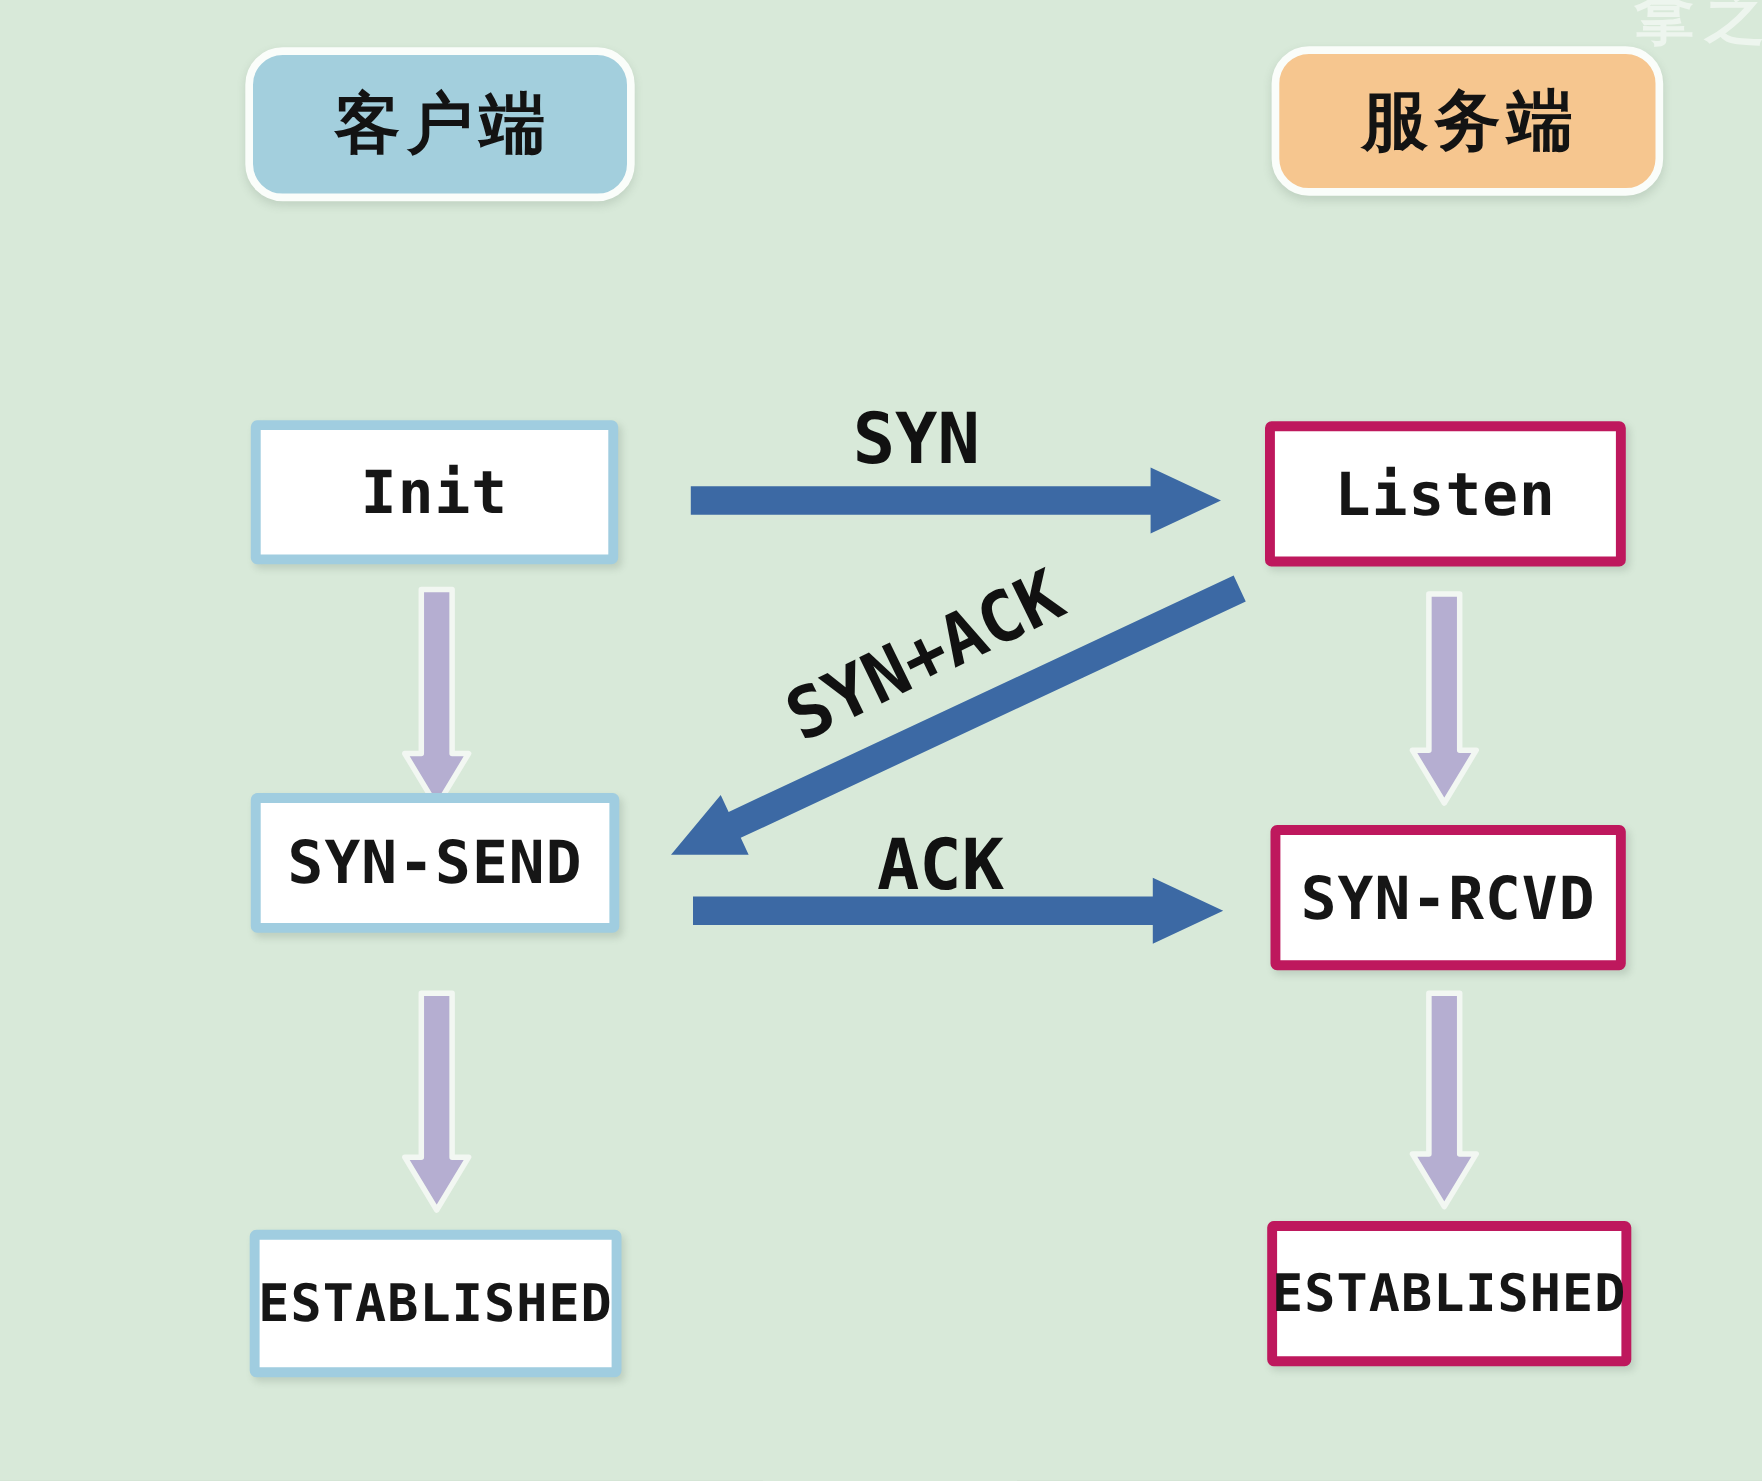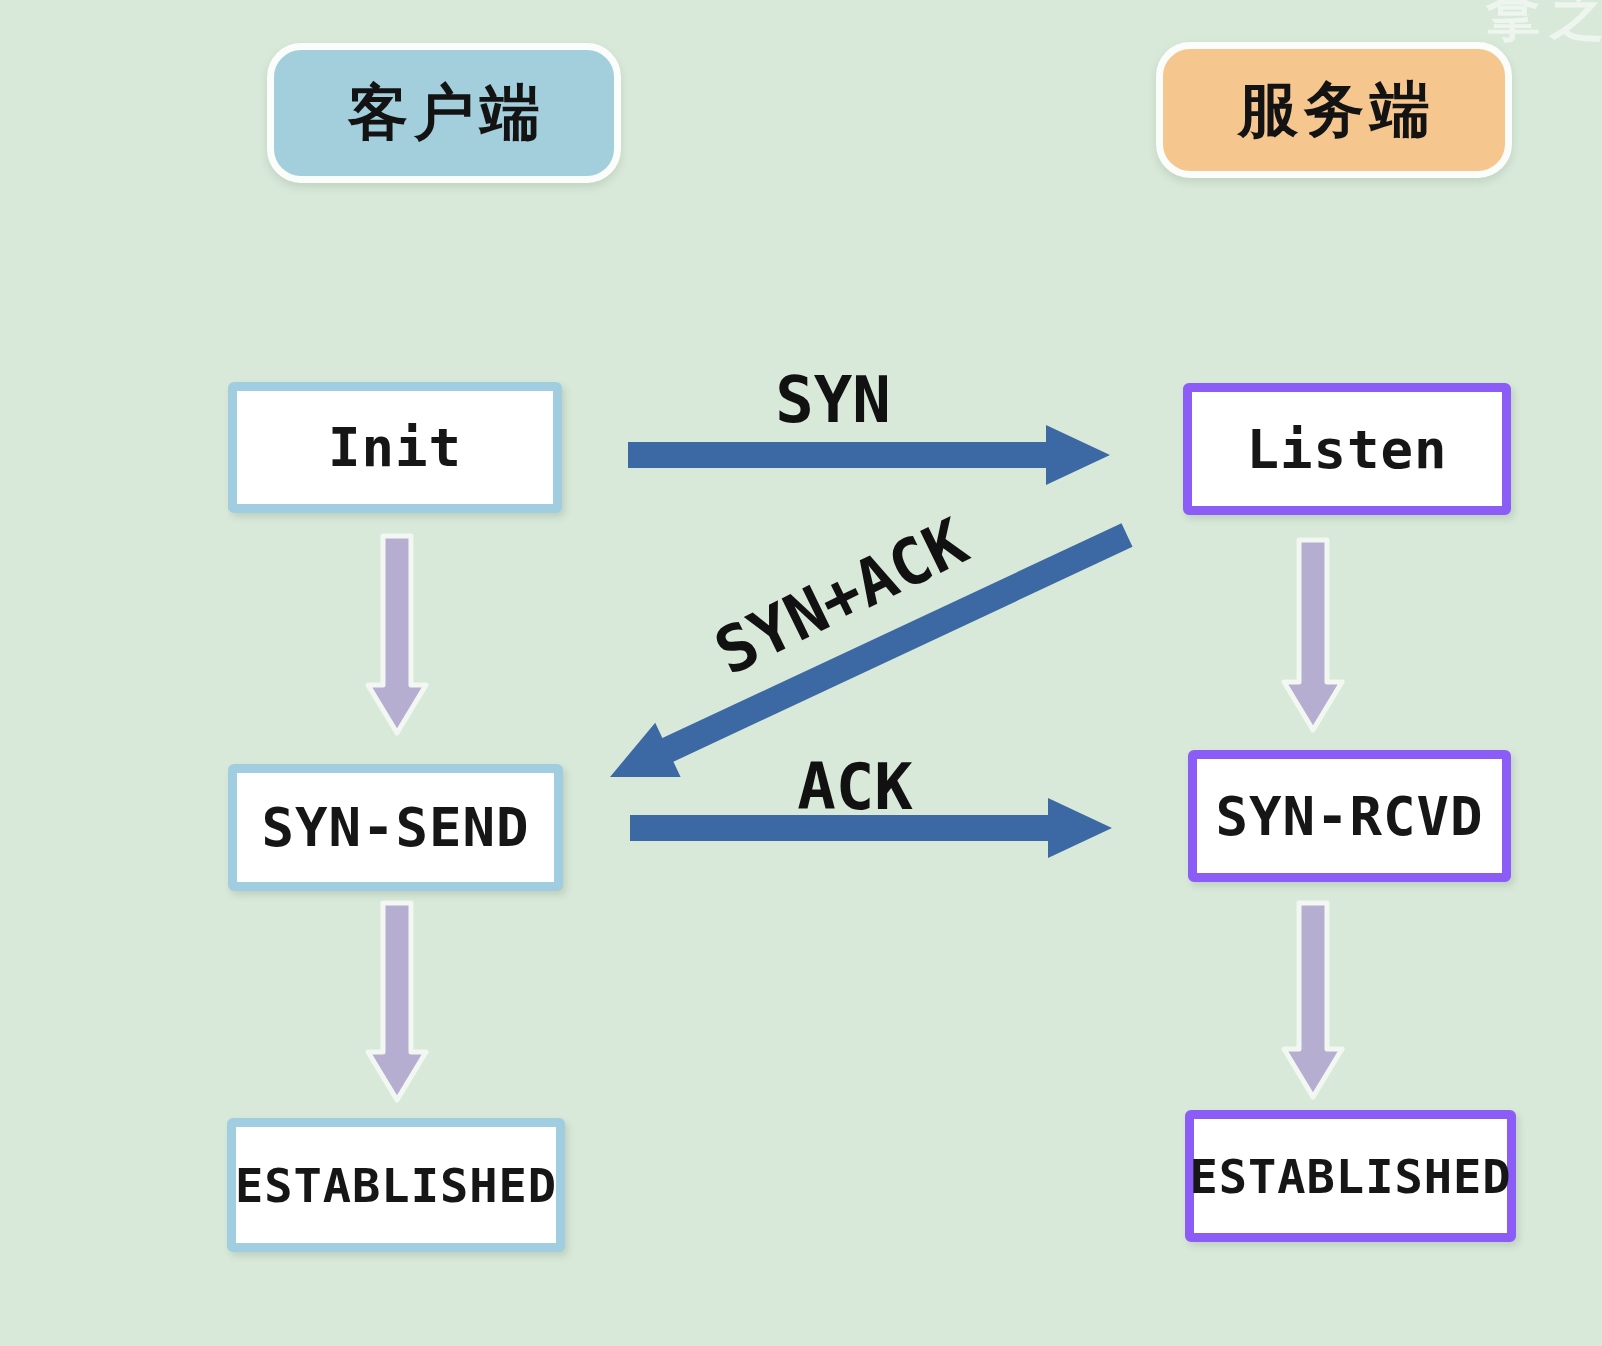--- a/index.html
+++ b/index.html
@@ -27,49 +27,49 @@
     box-shadow: 0 4px 8px rgba(90,110,95,0.18);
   }
   .header-pill .pill-label {
     font-family: "DejaVu Sans", sans-serif;
     font-weight: bold;
     font-size: 60px;
     letter-spacing: 6px;
     color: #131313;
     text-indent: 6px;
   }
-  .pill-client { left: 223px; top: 43px; width: 354px; height: 140px; background: #a3cfdd; margin-left: 44px; }
+  .pill-client { left: 223px; top: 43px; width: 354px; height: 140px; background: #a3cfdd; }
   .pill-server { left: 1156px; top: 42px; width: 356px; height: 136px; background: #f6c68f; }
 
   
   .state-box {
     position: absolute;
     box-sizing: border-box;
     background: #ffffff;
     border-radius: 6px;
     display: flex;
     align-items: center;
     justify-content: center;
     box-shadow: 3px 4px 7px rgba(90,110,95,0.20);
   }
   .state-box.blue   { border: 9px solid #a0cde0; }
-  .state-box.orange { border: 9px solid #8b5cf6; margin-left: 33px; }
+  .state-box.orange { border: 9px solid #be185d; }
   .state-label {
     font-family: "DejaVu Sans Mono", "Liberation Mono", monospace;
     font-weight: bold;
     color: #161616;
     letter-spacing: 1px;
     white-space: nowrap;
   }
   .fs-mid { font-size: 54px; }
   .fs-small { font-size: 47px; }
 
   .box-init        { left: 228px;  top: 382px;  width: 334px; height: 131px; }
   .box-listen      { left: 1150px; top: 383px;  width: 328px; height: 132px; }
-  .box-synsend     { left: 228px;  top: 764px;  width: 335px; height: 127px; }
+  .box-synsend     { left: 228px;  top: 721px;  width: 335px; height: 127px; }
   .box-synrcvd     { left: 1155px; top: 750px;  width: 323px; height: 132px; }
   .box-estab-left  { left: 227px;  top: 1118px; width: 338px; height: 134px; }
   .box-estab-right { left: 1152px; top: 1110px; width: 331px; height: 132px; }
 
   
   .msg-label {
     position: absolute;
     font-family: "DejaVu Sans Mono", "Liberation Mono", monospace;
     font-weight: bold;
     font-size: 64px;

